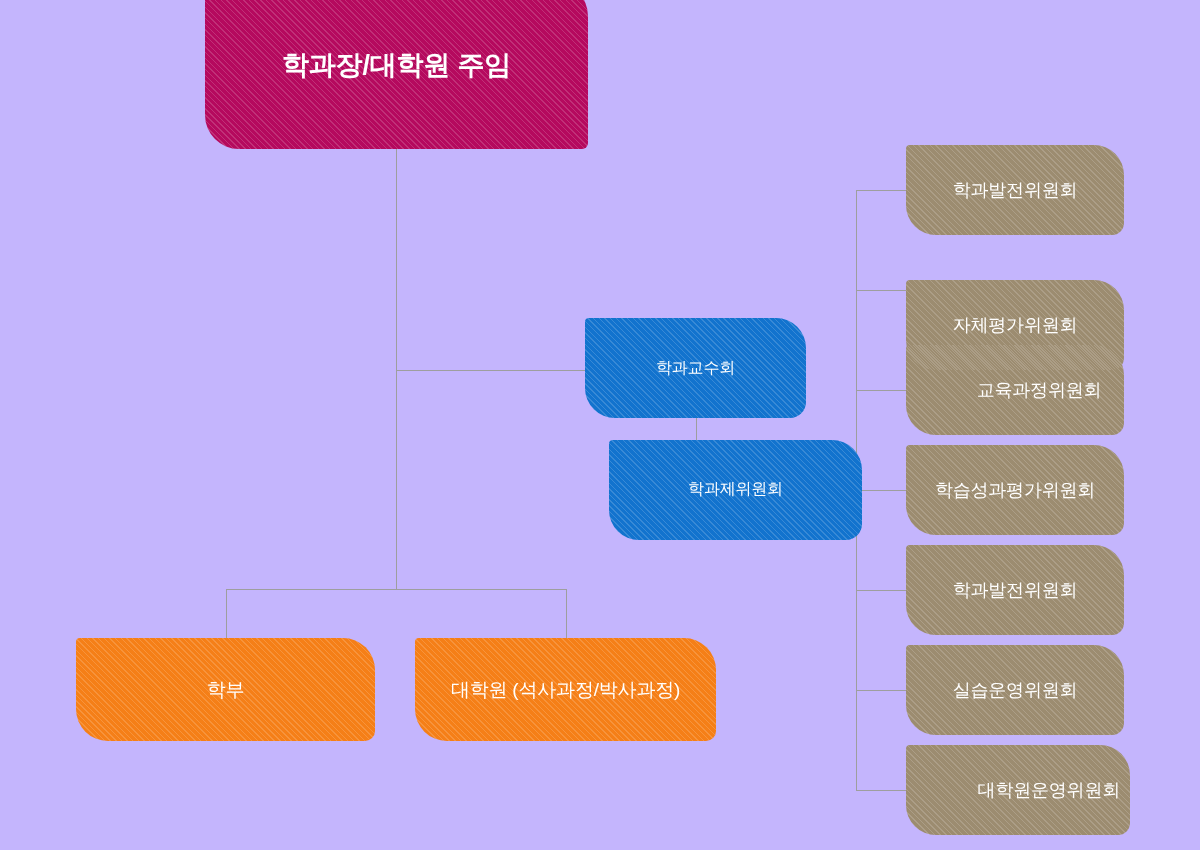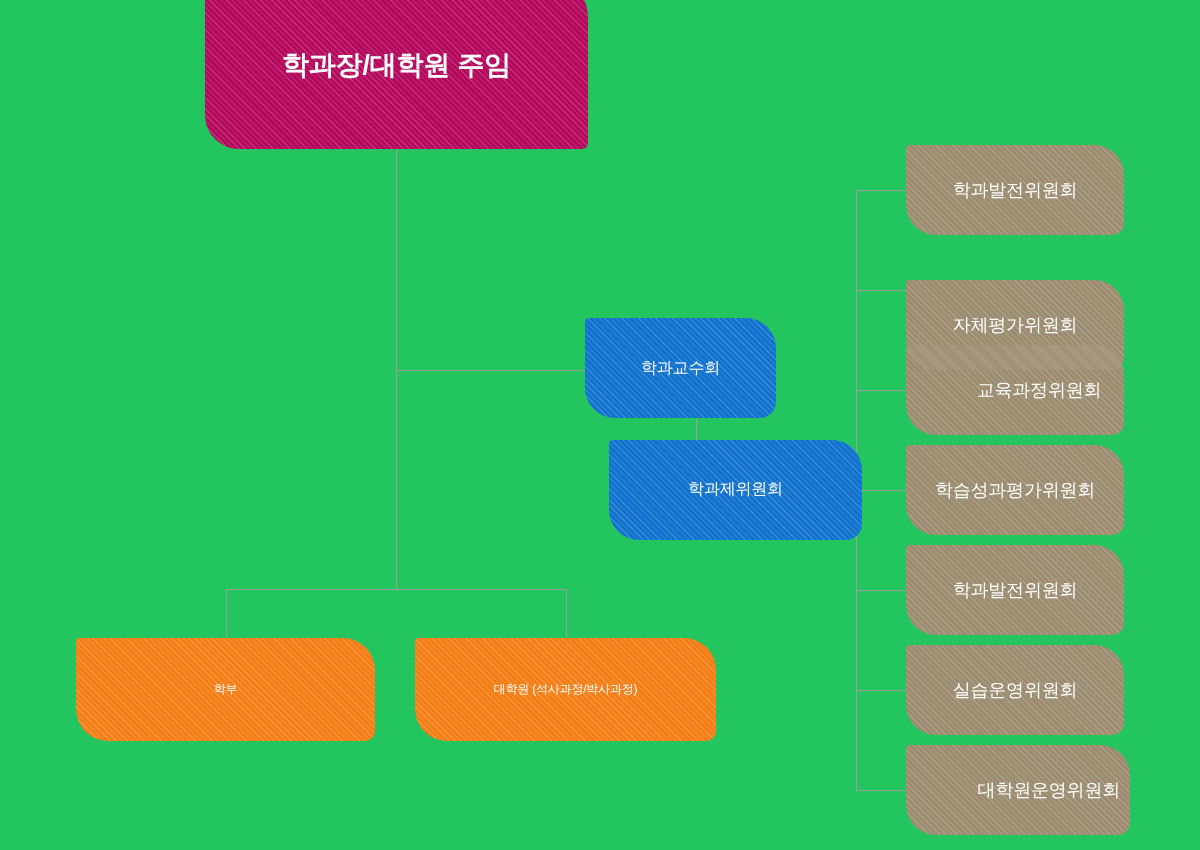--- a/index.html
+++ b/index.html
@@ -8,21 +8,21 @@
     padding: 0;
     background: #ffffff;
   }
   body {
     font-family: "Liberation Sans", "DejaVu Sans", sans-serif;
   }
   #chart-root {
     position: relative;
     width: 1200px;
     height: 850px;
-    background: #22c55e;
+    background: #c4b5fd;
     overflow: hidden;
   }
 
   
   .conn {
     position: absolute;
     background: #9e9e9e;
   }
   .conn.h { height: 1px; }
   .conn.v { width: 1px; }
@@ -79,21 +79,21 @@
 
   
   .theme-magenta { background-color: #b5095e; }
   .theme-blue    { background-color: #1273ce; }
   .theme-orange  { background-color: #f57f17; }
   .theme-tan     { background-color: #9c8c70; }
 
   
   .f-root { font-size: 27px; font-weight: 700; }
   .f-mid  { font-size: 16px; font-weight: 400; }
-  .f-leaf { font-size: 12px; font-weight: 400; }
+  .f-leaf { font-size: 19px; font-weight: 400; }
   .f-cmte { font-size: 18px; font-weight: 400; }
 </style>
 </head>
 <body>
 
 <div id="chart-root">
 
   <div class="conn v" style="left:396px; top:148px; height:442px;"></div>
 
   <div class="conn h" style="left:396px; top:370px; width:190px;"></div>
@@ -113,21 +113,21 @@
   <div class="conn h" style="left:856px; top:790px; width:52px;"></div>
 
   <div class="conn h" style="left:226px; top:589px; width:341px;"></div>
   <div class="conn v" style="left:226px; top:589px; height:51px;"></div>
   <div class="conn v" style="left:566px; top:589px; height:51px;"></div>
 
   <div class="node shape-a theme-magenta f-root" style="left:205px; top:-18px; width:383px; height:167px;">
     <span class="node-label">학과장/대학원 주임</span>
   </div>
 
-  <div class="node shape-b theme-blue f-mid" style="left:585px; top:318px; width:191px; height:100px;">
+  <div class="node shape-b theme-blue f-mid" style="left:585px; top:318px; width:221px; height:100px;">
     <span class="node-label">학과교수회</span>
   </div>
 
   <div class="node shape-b theme-blue f-mid" style="left:609px; top:440px; width:253px; height:100px;font-family:Liberation Mono, monospace;">
     <span class="node-label">학과제위원회</span>
   </div>
 
   <div class="node shape-c theme-orange f-leaf" style="left:76px; top:638px; width:299px; height:103px;">
     <span class="node-label">학부</span>
   </div>

